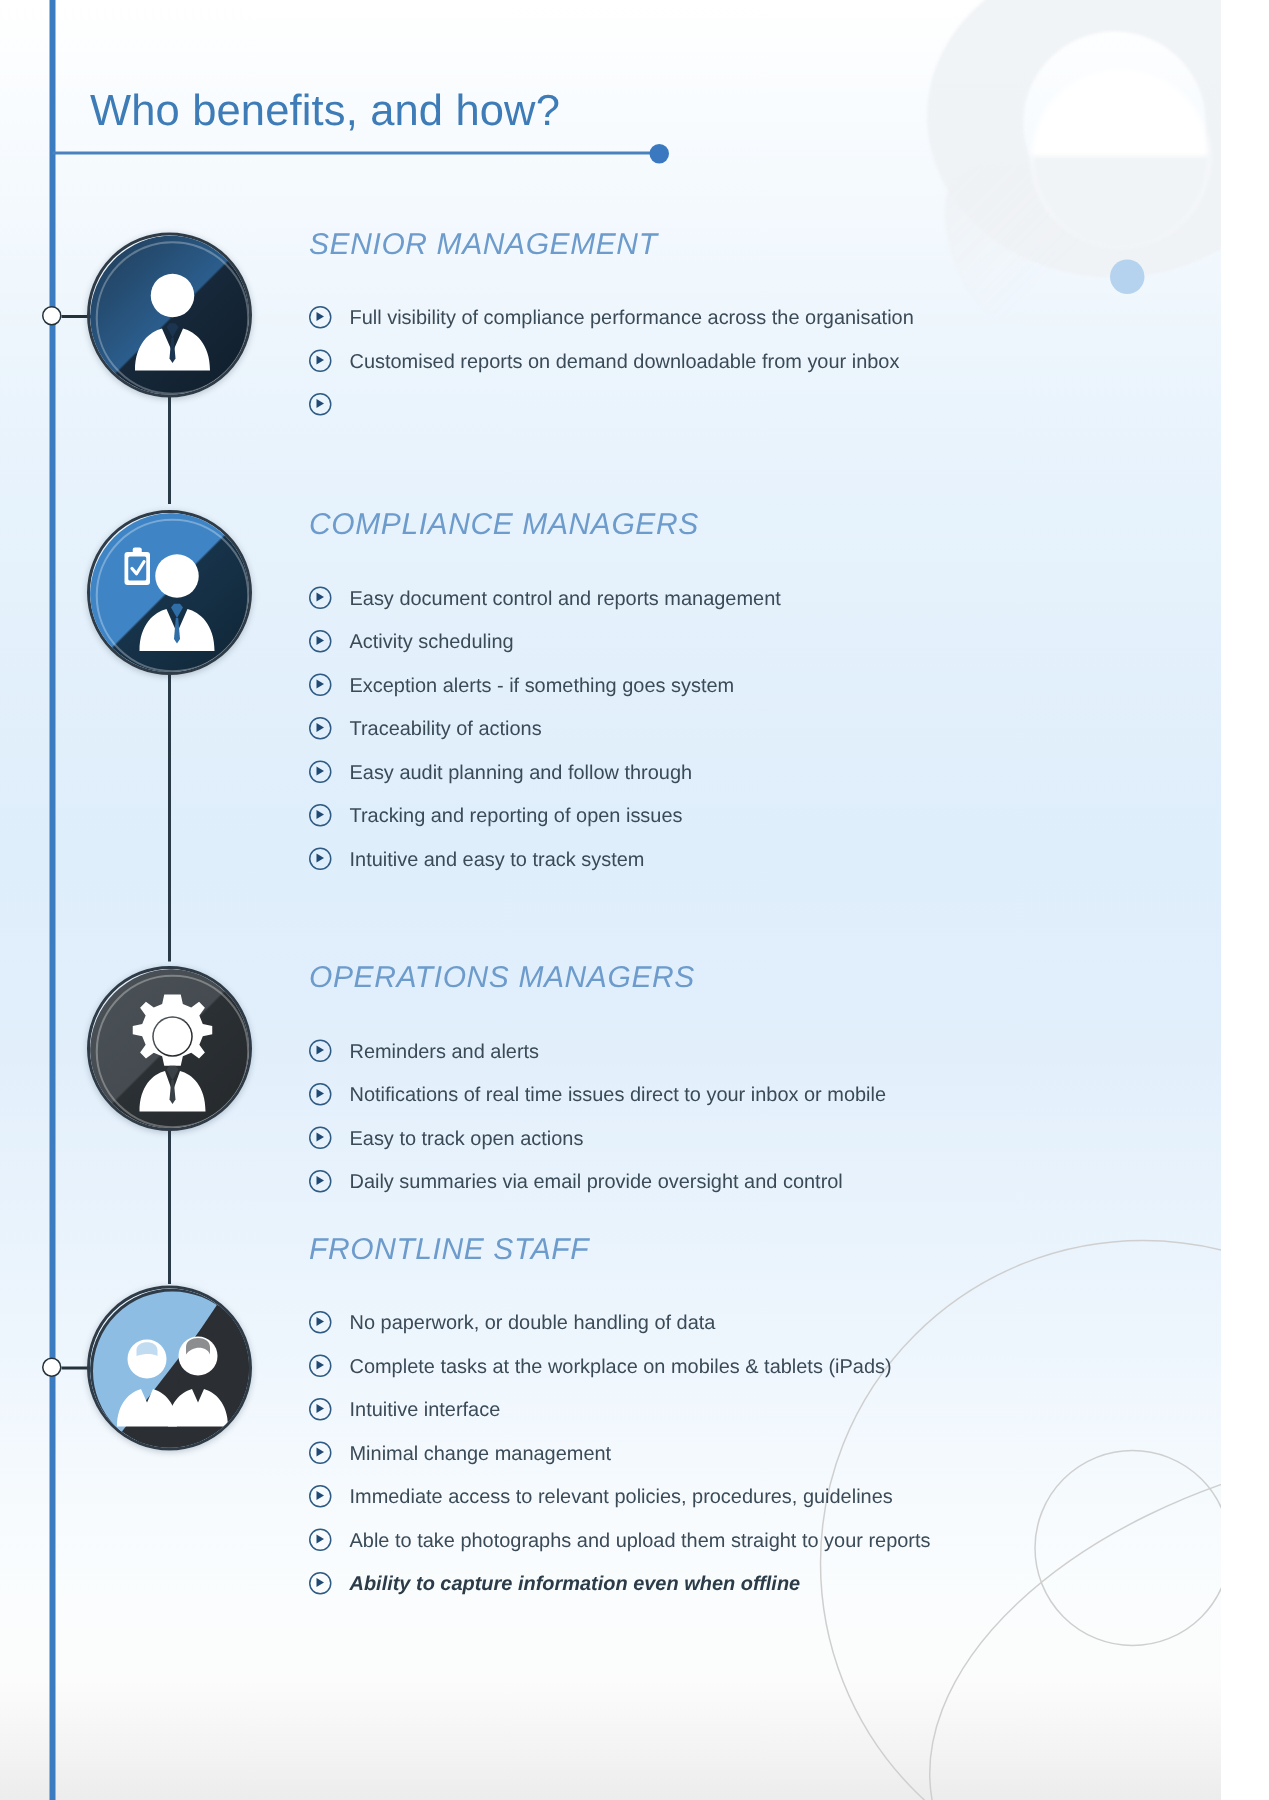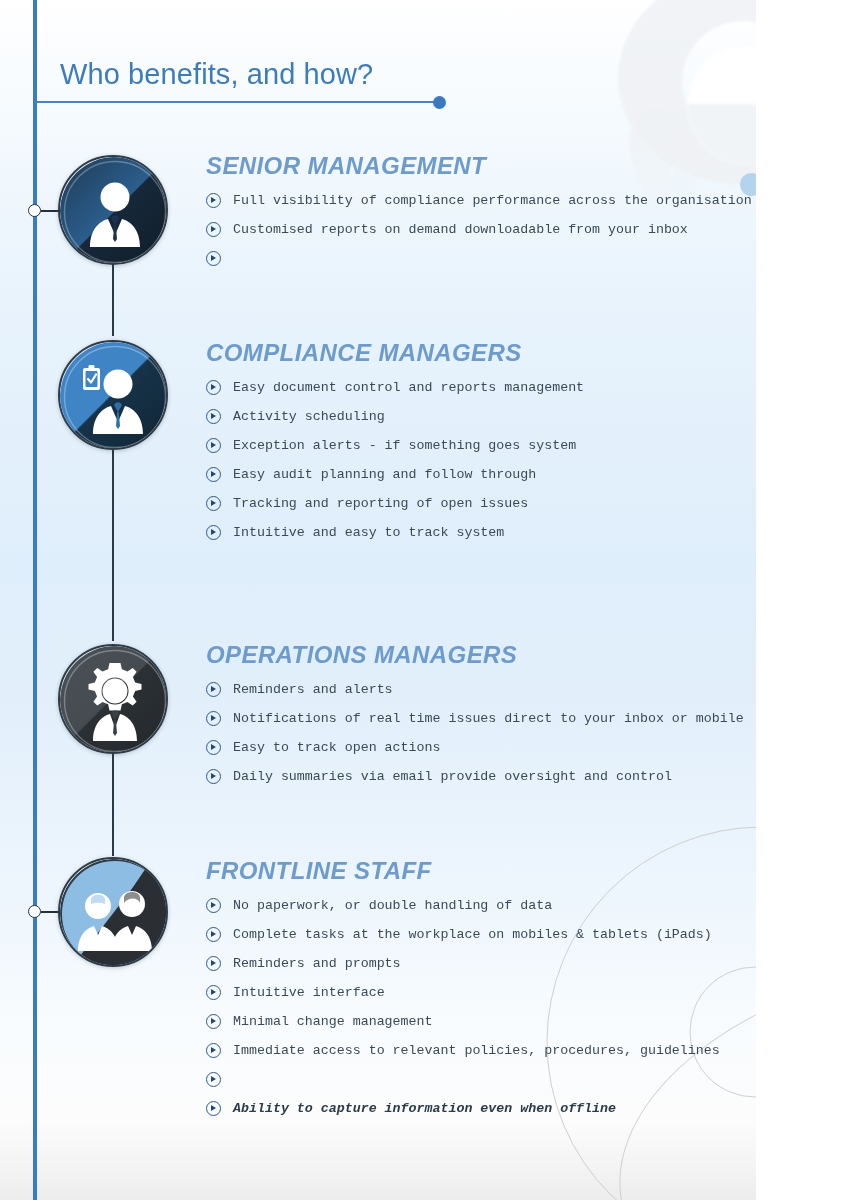--- a/index.html
+++ b/index.html
@@ -7,21 +7,21 @@
   body {
     font-family: "Liberation Sans", sans-serif;
     background:#ffffff;
     overflow:hidden;
     position:relative;
   }
 
   
   #page {
     position:absolute; inset:0;
-    width:756px; height:1200px;
+    width:814px; height:1200px;
     background:
       linear-gradient(to bottom,
         #ffffff 0px,
         #f7fbfe 90px,
         #e8f3fc 300px,
         #dfeefb 560px,
         #e2effb 700px,
         #eef6fd 900px,
         #f9fcfe 1040px,
         #fcfcfc 1120px,
@@ -106,24 +106,24 @@
     position:absolute; left:58px; width:110px; height:110px;
     border-radius:50%; overflow:hidden;
     border:2px solid #2f3c47;
     box-shadow:0 1px 4px rgba(30,50,70,.25);
   }
   .avatar svg { display:block; width:110px; height:110px; }
 
   
   .section { position:absolute; left:206px; }
   .sec-title {
-    font-style:italic; font-weight:700; font-size:24px;
+    font-style:italic; font-weight:400; font-size:20px;
     color:#6c9bcc; letter-spacing:.4px; white-space:nowrap;
   }
-  .bullets { margin-top:8px;font-family:Liberation Mono, monospace; }
+  .bullets { margin-top:24px; }
   .bullet {
     display:flex; align-items:flex-start; gap:12px;
     margin-bottom:0; height:29px;
   }
   .bullet .dot {
     flex:0 0 auto; width:15px; height:15px; margin-top:5px;
     border-radius:50%; border:1.4px solid #2e5a83;
     position:relative; background:transparent;
   }
   .bullet .dot::after {
@@ -299,20 +299,24 @@
       <div class="bullet">
         <span class="dot"></span>
         <span class="txt">Activity scheduling</span>
       </div>
       <div class="bullet">
         <span class="dot"></span>
         <span class="txt">Exception alerts - if something goes system</span>
       </div>
       <div class="bullet">
         <span class="dot"></span>
+        <span class="txt">Traceability of actions</span>
+      </div>
+      <div class="bullet">
+        <span class="dot"></span>
         <span class="txt">Easy audit planning and follow through</span>
       </div>
       <div class="bullet">
         <span class="dot"></span>
         <span class="txt">Tracking and reporting of open issues</span>
       </div>
       <div class="bullet">
         <span class="dot"></span>
         <span class="txt">Intuitive and easy to track system</span>
       </div>
@@ -334,49 +338,46 @@
         <span class="dot"></span>
         <span class="txt">Easy to track open actions</span>
       </div>
       <div class="bullet">
         <span class="dot"></span>
         <span class="txt">Daily summaries via email provide oversight and control</span>
       </div>
     </div>
   </div>
 
-  <div class="section" id="sec-3" style="top:857px">
+  <div class="section" id="sec-3" style="top:822px">
     <div class="sec-title">FRONTLINE STAFF</div>
     <div class="bullets">
       <div class="bullet">
         <span class="dot"></span>
         <span class="txt">No paperwork, or double handling of data</span>
       </div>
       <div class="bullet">
         <span class="dot"></span>
         <span class="txt">Complete tasks at the workplace on mobiles &amp; tablets (iPads)</span>
       </div>
       <div class="bullet">
         <span class="dot"></span>
-        <span class="txt">Reminders and prompts</span>
-      </div>
-      <div class="bullet">
-        <span class="dot"></span>
         <span class="txt">Intuitive interface</span>
       </div>
       <div class="bullet">
         <span class="dot"></span>
         <span class="txt">Minimal change management</span>
       </div>
       <div class="bullet">
         <span class="dot"></span>
         <span class="txt">Immediate access to relevant policies, procedures, guidelines</span>
       </div>
       <div class="bullet">
         <span class="dot"></span>
+        <span class="txt">Able to take photographs and upload them straight to your reports</span>
       </div>
       <div class="bullet emph">
         <span class="dot"></span>
         <span class="txt">Ability to capture information even when offline</span>
       </div>
     </div>
   </div>
 
 </div>
 

